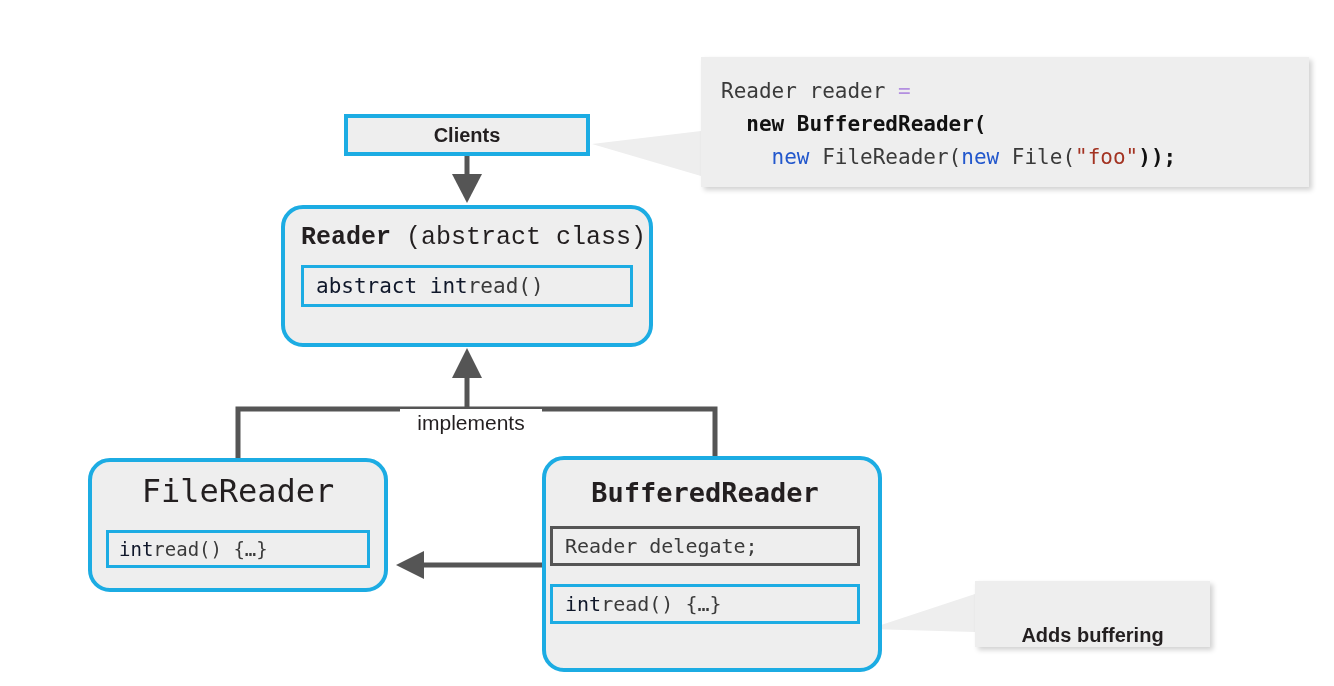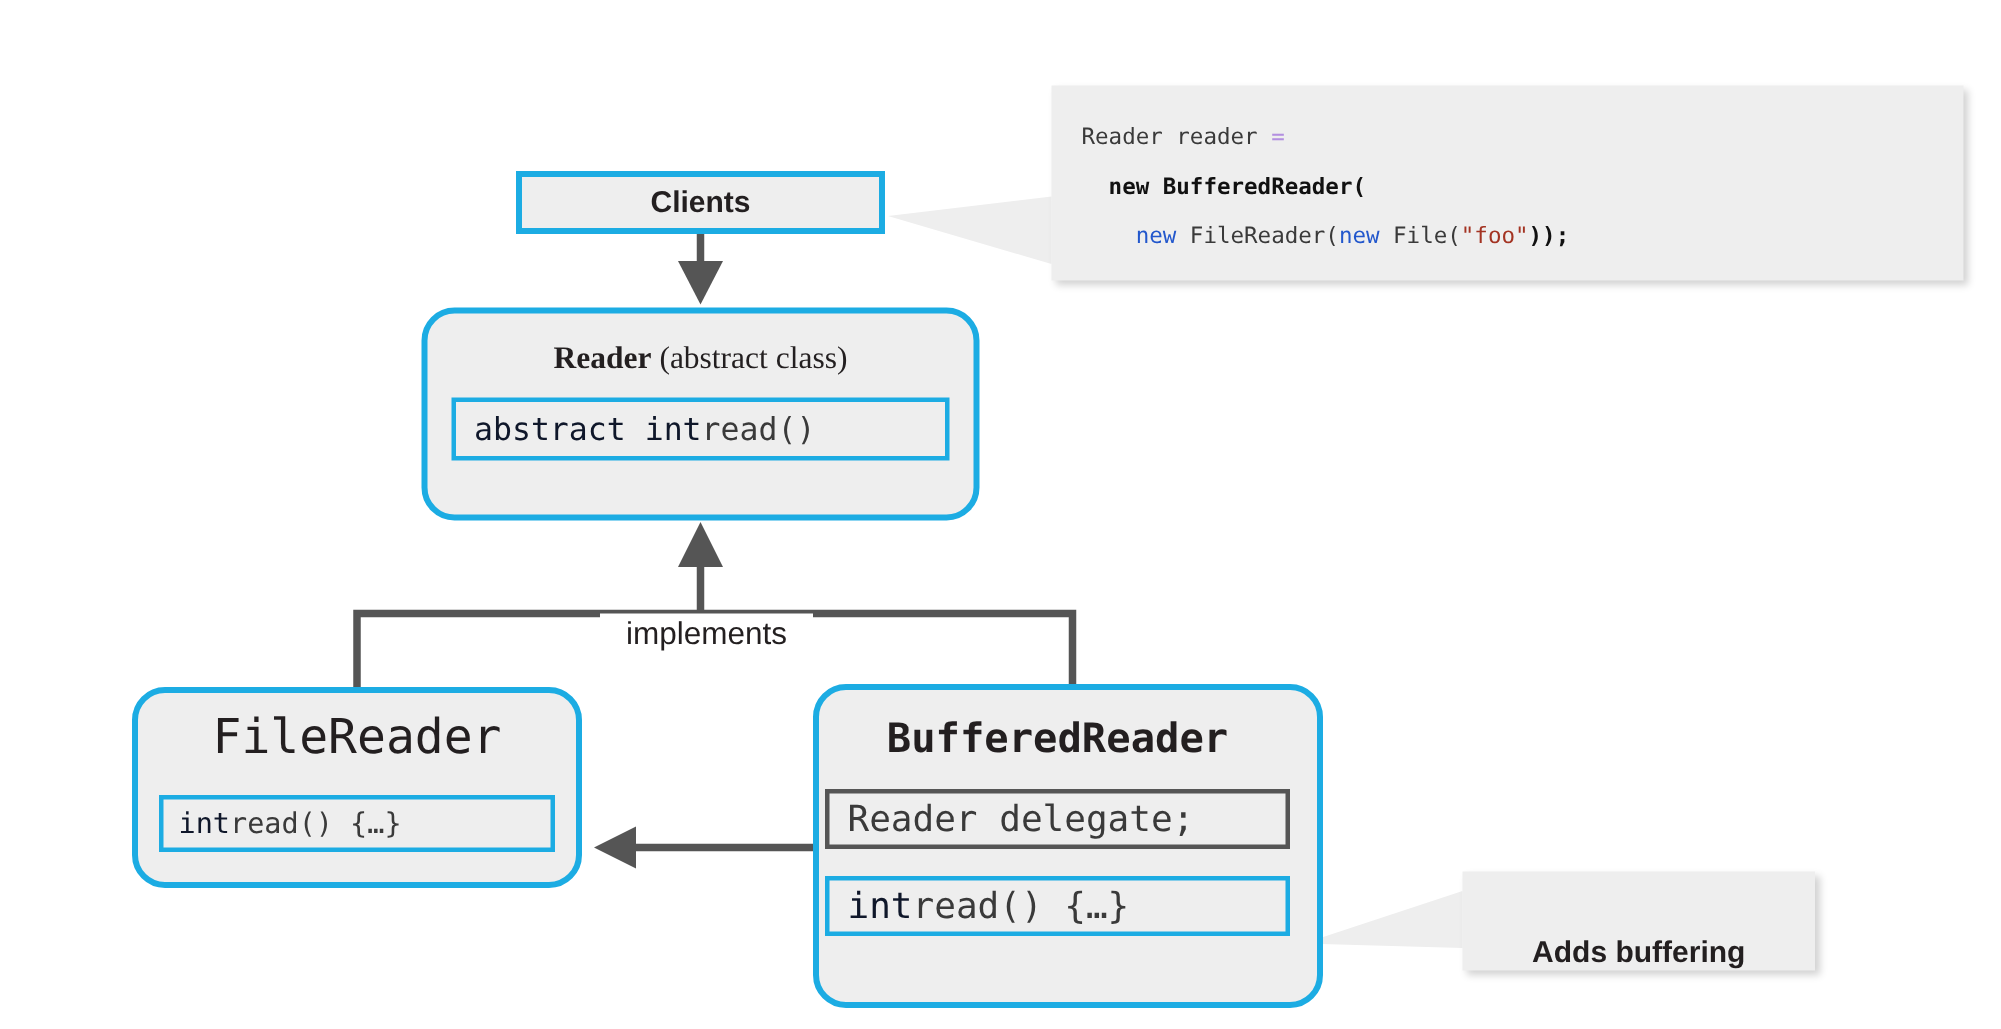--- a/index.html
+++ b/index.html
@@ -71,25 +71,25 @@
   }
   #clients .cbox-title { font-size: 20px; line-height: 34px; text-align: center; }
 
   
   #reader {
     left: 281px; top: 205px;
     width: 372px; height: 142px;
     padding: 12px 16px 14px 16px;
   }
   #reader .cbox-title {
-    font-size: 21px;
+    font-size: 25px;
     line-height: 34px;
     margin-bottom: 10px;
     font-weight: normal;
-    font-family: Liberation Serif, serif;
+    font-family: Liberation Mono, monospace;
   }
   #reader .cbox-title b { font-weight: bold; }
   #reader .member {
     height: 42px;
     font-size: 21px;
     padding-left: 12px;
   }
 
   
   #filereader {
@@ -106,38 +106,38 @@
 
   
   #bufferedreader {
     left: 542px; top: 456px;
     width: 340px; height: 216px;
     padding: 12px 18px 16px 4px;
   }
   #bufferedreader .cbox-title { font-size: 27px; line-height: 42px; margin-bottom: 12px; }
   #bufferedreader .member {
     height: 40px;
-    font-size: 24px;
+    font-size: 20px;
     padding-left: 12px;
   }
   #bufferedreader .member.gray { margin-bottom: 18px; }
 
   
   .callout {
     position: absolute;
     background: #eeeeee;
     box-sizing: border-box;
     box-shadow: 3px 3px 5px rgba(0,0,0,0.18);
   }
   #code-callout {
     left: 701px; top: 57px;
     width: 608px; height: 130px;
     padding: 18px 0 0 20px;
     font-family: "DejaVu Sans Mono", monospace;
-    font-size: 15px;
+    font-size: 21px;
     line-height: 33px;
     color: #3a3a3a;
     white-space: pre;
   }
   #code-callout .b { font-weight: bold; color: #111111; }
   #code-callout .eq { color: #b38fe0; }
   #code-callout .nw { color: #2257cc; }
   #code-callout .str { color: #a33322; }
 
   #buffering-callout {

